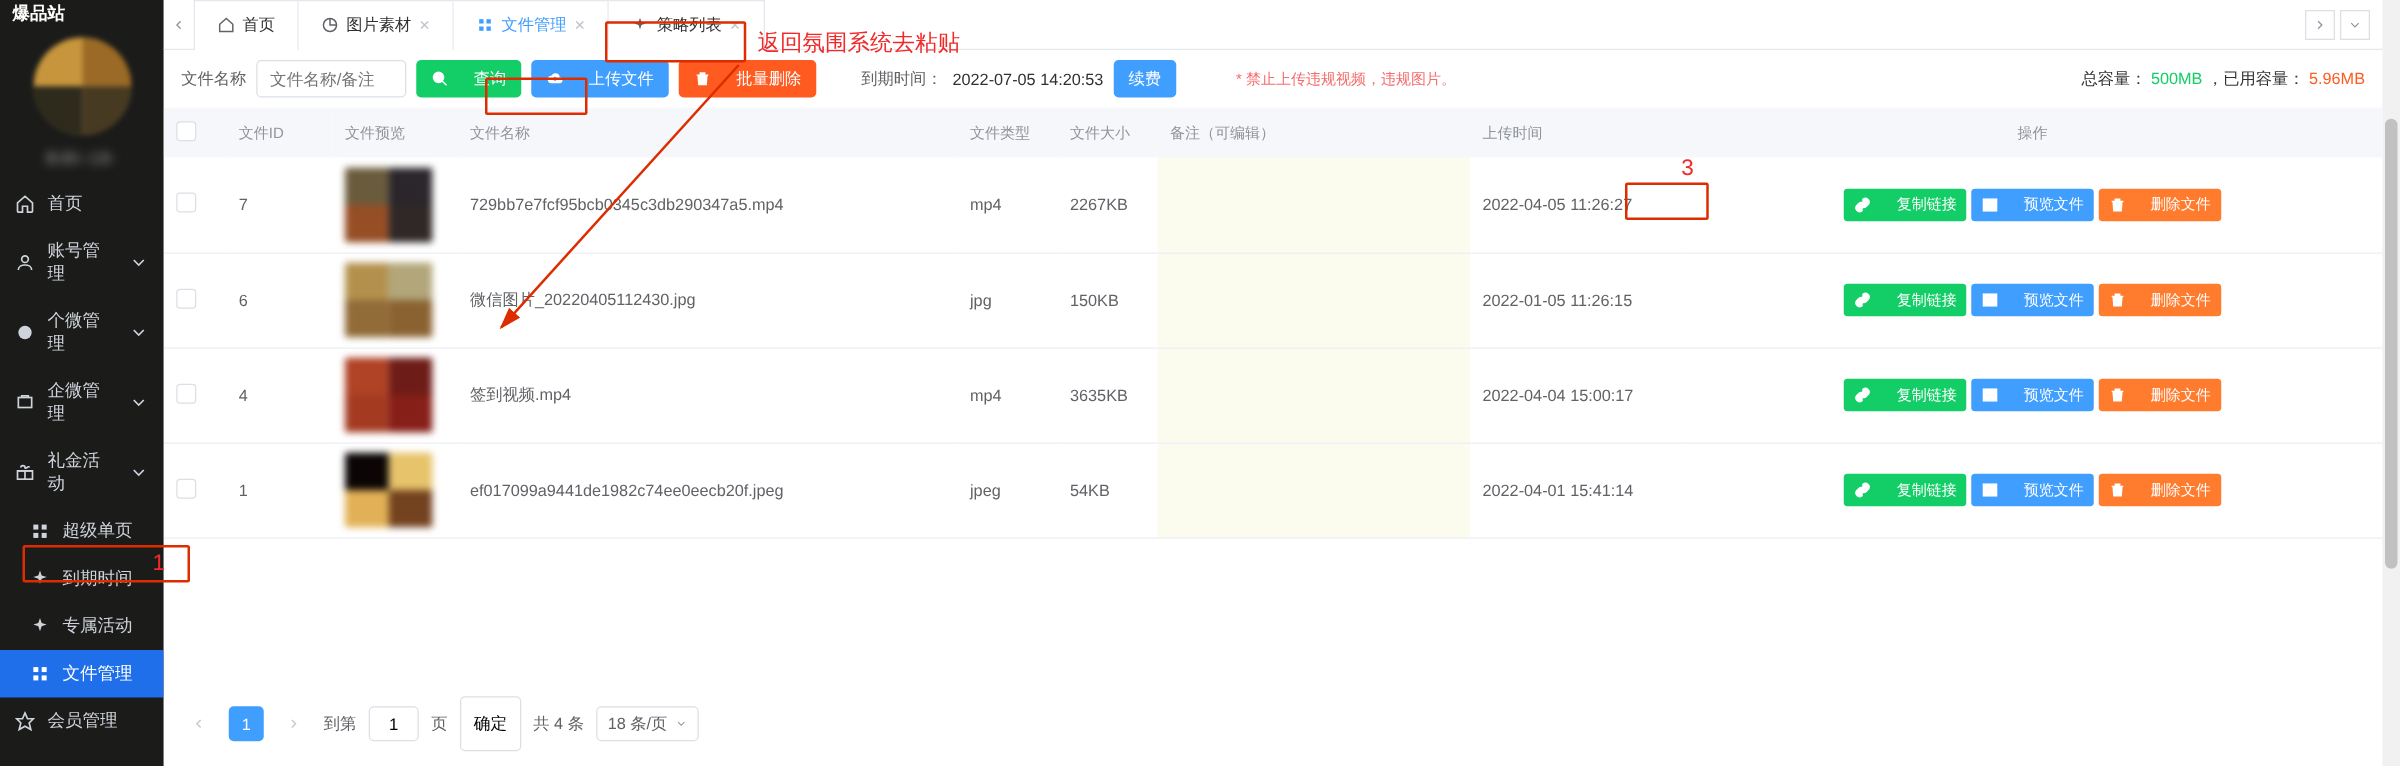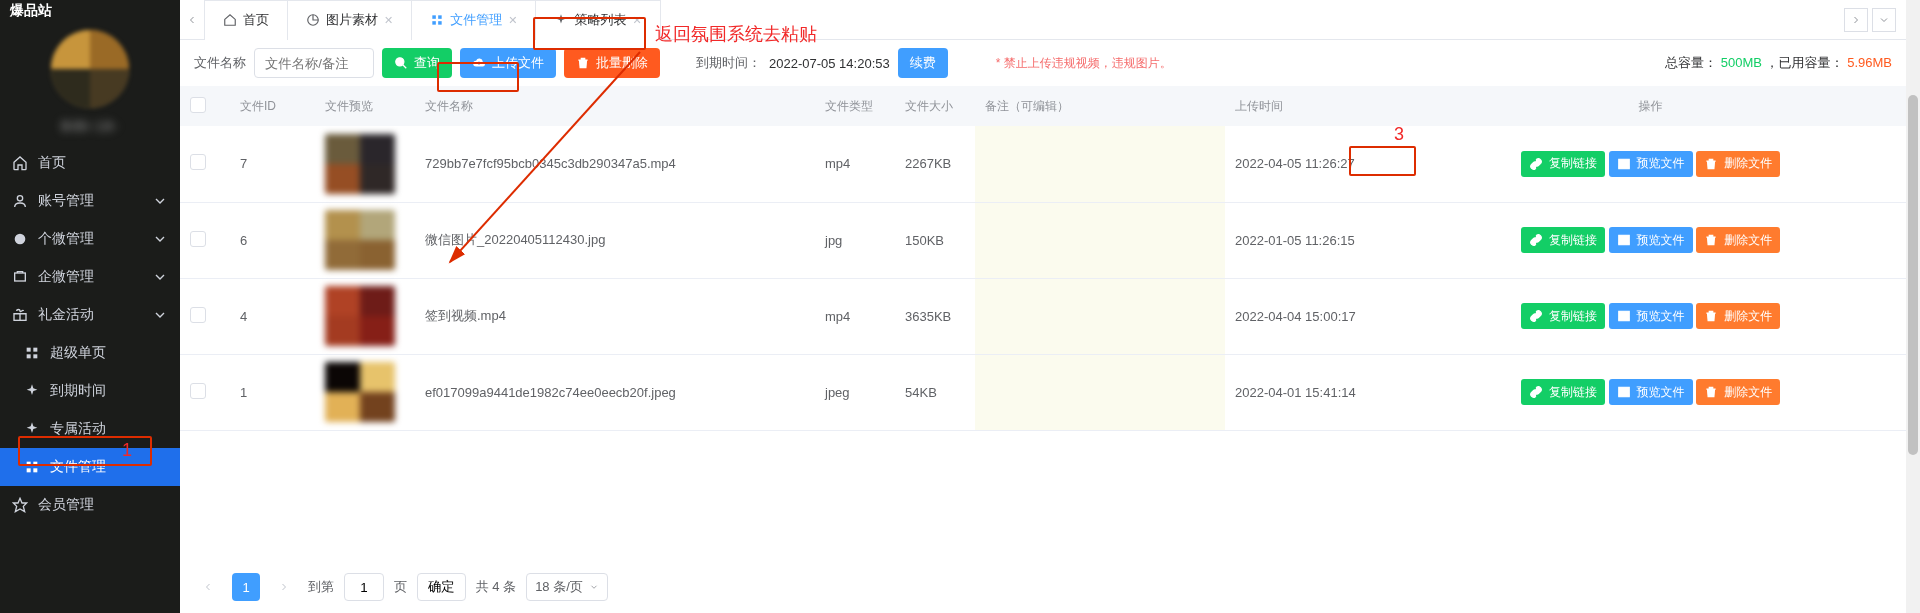--- a/index.html
+++ b/index.html
@@ -1,19 +1,19 @@
 <!DOCTYPE html>
 <html><head>
 <meta charset="utf-8">
 <style>
   * { box-sizing: border-box; margin: 0; padding: 0; }
   html,body { height: 100%; font-family: "Microsoft YaHei", Arial, sans-serif; font-size: 13px; color: #303133; background: #f5f7fa; }
   
   .wrap { display: flex; height: 613px; width: 1920px; position: relative; }
-  .sidebar { width: 180px; background: #1b1c1a; color: #c8c9cc; display: flex; flex-direction: column; }
+  .sidebar { width: 131px; background: #1b1c1a; color: #c8c9cc; display: flex; flex-direction: column; }
   .brand { height: 20px; padding: 2px 10px; font-weight: bold; color: #fff; font-size: 14px; overflow: hidden; }
   .profile { padding: 10px 0 6px; text-align: center; }
   .avatar-wrap { width: 78px; height: 78px; margin: 0 auto; border-radius: 50%; overflow: hidden; display: grid; grid-template-columns: 1fr 1fr; grid-template-rows: 1fr 1fr; filter: blur(2px); background: #E0B057; }
   .avatar-wrap div { width: 100%; height: 100%; }
   .profile-name { margin-top: 10px; color: #999; filter: blur(4px); letter-spacing: 1px; font-size: 14px; }
   .menu { flex: 1; padding: 4px 0; overflow-y: auto; }
   .mi { display: flex; align-items: center; padding: 10px 12px; gap: 10px; cursor: pointer; }
   .mi svg, .mi .mi-ico { width: 16px; height: 16px; flex: 0 0 16px; }
   .mi-label { flex: 1; font-size: 14px; color: #cfd3dc; }
   .mi-chev { width: 14px; height: 14px; }
@@ -29,21 +29,21 @@
   .tab:first-child { border-left: 1px solid #e4e7ed; }
   .tab.is-active { color: #409eff; }
   .tab svg { width: 14px; height: 14px; }
   .tab .close { font-size: 11px; color: #c0c4cc; }
   .tabs-right { margin-left: auto; display: flex; align-items: center; gap: 4px; padding: 0 10px; }
   .tabs-right .sq { width: 24px; height: 24px; display: flex; align-items: center; justify-content: center; border: 1px solid #dcdfe6; border-radius: 0; cursor: pointer; }
   
   .toolbar { display: flex; align-items: center; padding: 8px 14px; gap: 8px; font-size: 13px; }
   .toolbar .lbl { color: #606266; }
   .toolbar input[type="text"] { height: 30px; border: 1px solid #dcdfe6; border-radius: 4px; padding: 0 10px; width: 120px; }
-  .btn { display: inline-flex; align-items: center; gap: 6px; height: 30px; padding: 0 12px; border-radius: 4px; border: none; color: #fff; cursor: pointer; font-size: 13px; }
+  .btn { display: inline-flex; align-items: center; gap: 20px; height: 30px; padding: 0 12px; border-radius: 4px; border: none; color: #fff; cursor: pointer; font-size: 13px; }
   .btn-green { background: #13ce66; }
   .btn-blue { background: #409eff; }
   .btn-orange { background: #ff7b2e; }
   .btn-orange-d { background: #ff5a1f; }
   .btn svg { width: 14px; height: 14px; fill: currentColor; }
   .btn.sm { height: 26px; padding: 0 8px; border-radius: 3px; font-size: 12px; }
   .warn { color: #f56c6c; font-size: 12px; }
   .capacity { margin-left: auto; font-size: 13px; }
   .capacity .free { color: #13ce66; font-weight: 500; }
   .capacity .used { color: #ff5a1f; font-weight: 500; }
@@ -58,21 +58,21 @@
   .thumb div { width: 100%; height: 100%; }
   .ops-cell { white-space: nowrap; }
   .remcell { background: #fbfbee; }
   
   .pager { display: flex; align-items: center; gap: 10px; padding: 12px 14px; font-size: 13px; color: #606266; }
   .pager .pg-btn { width: 28px; height: 28px; display: inline-flex; justify-content: center; align-items: center; border-radius: 4px; cursor: pointer; }
   .pager .pg-btn.current { background: #409eff; color: #fff; }
   .pager .pg-btn.chev { color: #c0c4cc; }
   .pager input { width: 40px; height: 28px; border: 1px solid #dcdfe6; border-radius: 4px; text-align: center; }
   .pager select, .pager .select-like { height: 28px; border: 1px solid #dcdfe6; border-radius: 4px; background: #fff; padding: 0 8px; display: inline-flex; align-items: center; gap: 6px; }
-  .pager button.confirm { height: 28px; border: 1px solid #dcdfe6; border-radius: 4px; background: #fff; padding: 0 10px; cursor:pointer; }
+  .pager button.confirm { height: 44px; border: 1px solid #dcdfe6; border-radius: 4px; background: #fff; padding: 0 10px; cursor:pointer; }
   
   .anno { position: absolute; pointer-events: none; }
   .anno-box { border: 2px solid #dd2c00; border-radius: 2px; }
   .anno-text { color: #f12929; font-size: 18px; font-weight: 500; }
   
   .vscroll { width: 14px; background: #f1f1f1; position: relative; }
   .vscroll .thumbbar { position: absolute; right: 2px; top: 95px; width: 10px; height: 360px; background: #c1c1c1; border-radius: 5px; }
   
   svg { vertical-align: middle; }
 </style>

